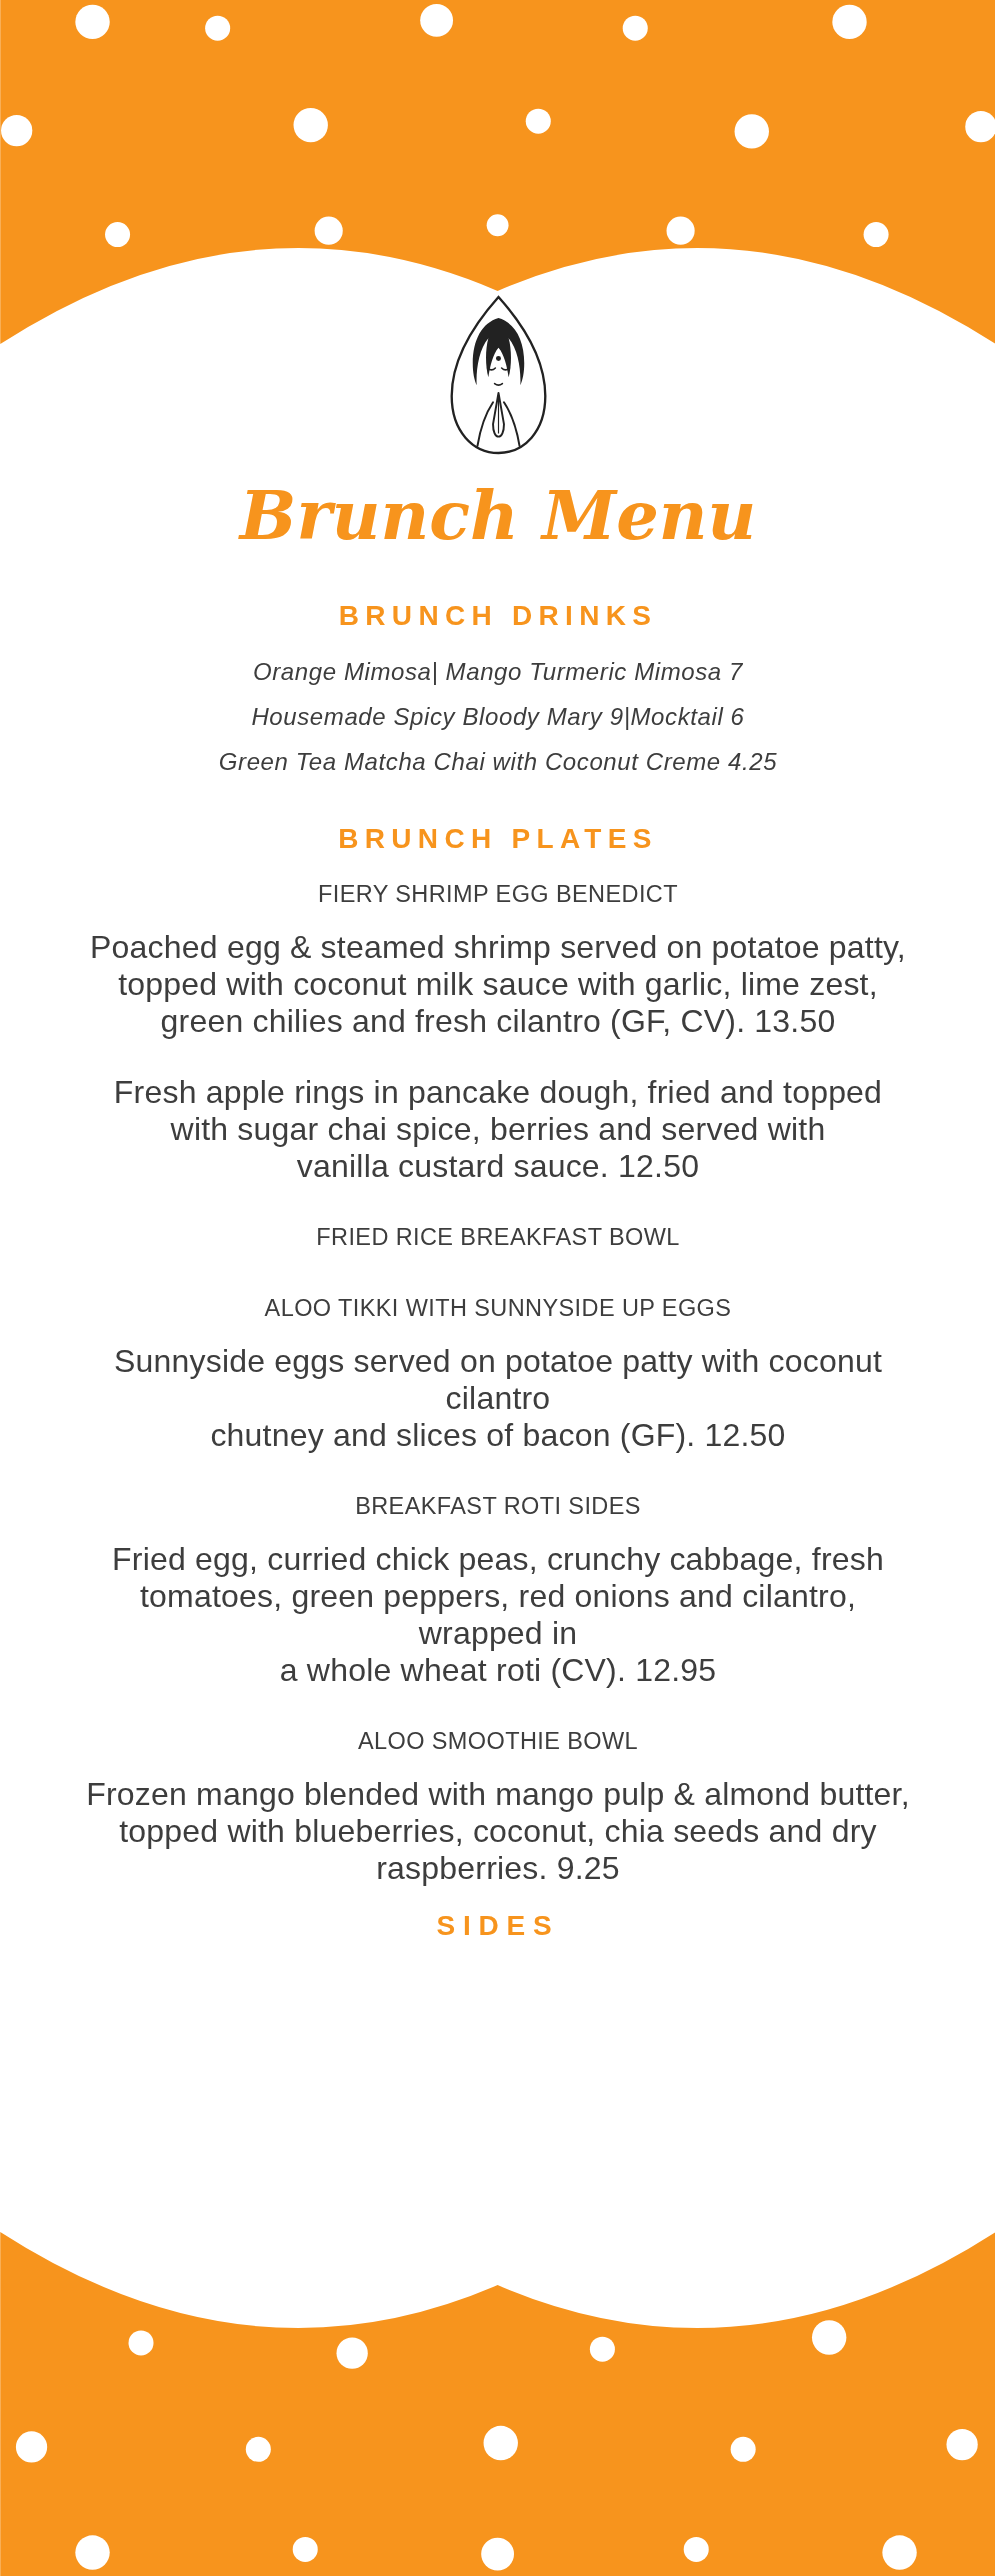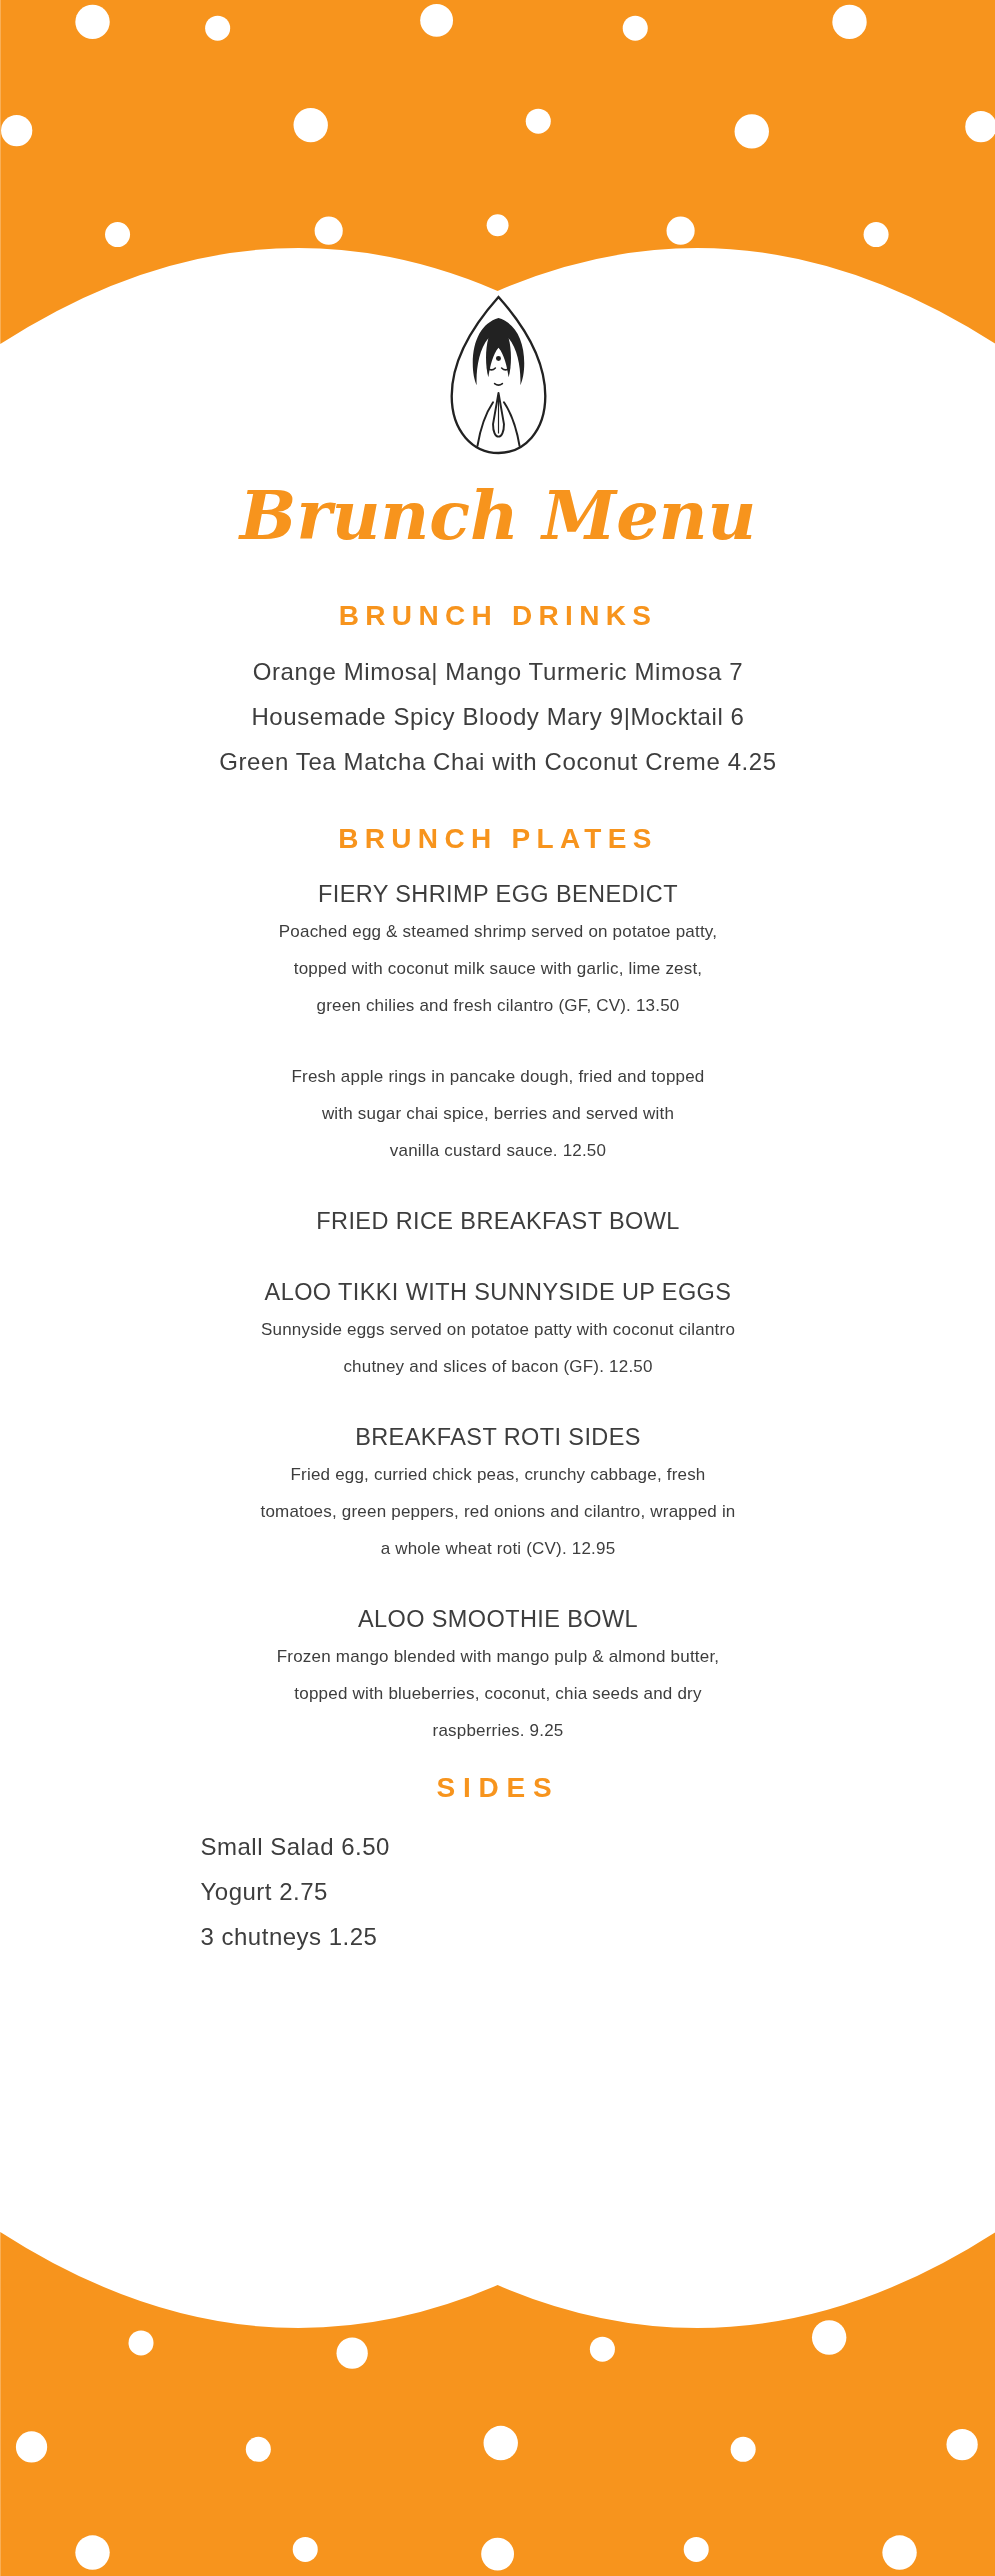--- a/index.html
+++ b/index.html
@@ -41,41 +41,41 @@
     color:var(--accent);
     font-weight:bold;
     font-size:28px;
     line-height:33px;
     letter-spacing:6.3px;
     margin:0;
   }
   .heading-drinks{margin-top:44px;}
   .heading-plates{margin-top:38px;}
   .heading-sides{margin-top:22px;letter-spacing:7.8px;line-height:34px;}
-  .drinks-lines{margin-top:17px;}
+  .drinks-lines{margin-top:17px;font-style:italic;}
   .drinks-line{
     font-size:24px;
     line-height:45px;
     letter-spacing:0.6px;
   }
   .plates-list{margin-top:20.3px;}
   .plate{margin-bottom:34px;}
   .plate:last-child{margin-bottom:0;}
   .plate-name{
     font-size:23.5px;
     line-height:37px;
     letter-spacing:0.4px;
   }
   .plate-desc{
-    font-size:17px;
+    font-size:32px;
     line-height:37px;
     letter-spacing:0.2px;
     white-space:pre-line;
     width:829px;
-    margin:0 auto;
+    margin:16px auto;
   }
   .sides{
     display:flex;
     width:595px;
     margin:19px auto 0;
     text-align:left;
   }
   .sides-col{
     font-size:24px;
     line-height:45px;
@@ -205,22 +205,17 @@
         <div class="plate-name">ALOO SMOOTHIE BOWL</div>
         <div class="plate-desc">Frozen mango blended with mango pulp &amp; almond butter,
 topped with blueberries, coconut, chia seeds and dry
 raspberries. 9.25</div>
       </div>
 
     </div>
 
     <h2 class="section-heading heading-sides">SIDES</h2>
     <div class="sides">
-      <div class="sides-col sides-col-right">
-        <div class="side-item">Small Salad 6.50</div>
-        <div class="side-item">Yogurt 2.75</div>
-        <div class="side-item">3 chutneys 1.25</div>
-      </div>
     </div>
 
   </div>
 </div>
 
 
 </body></html>

